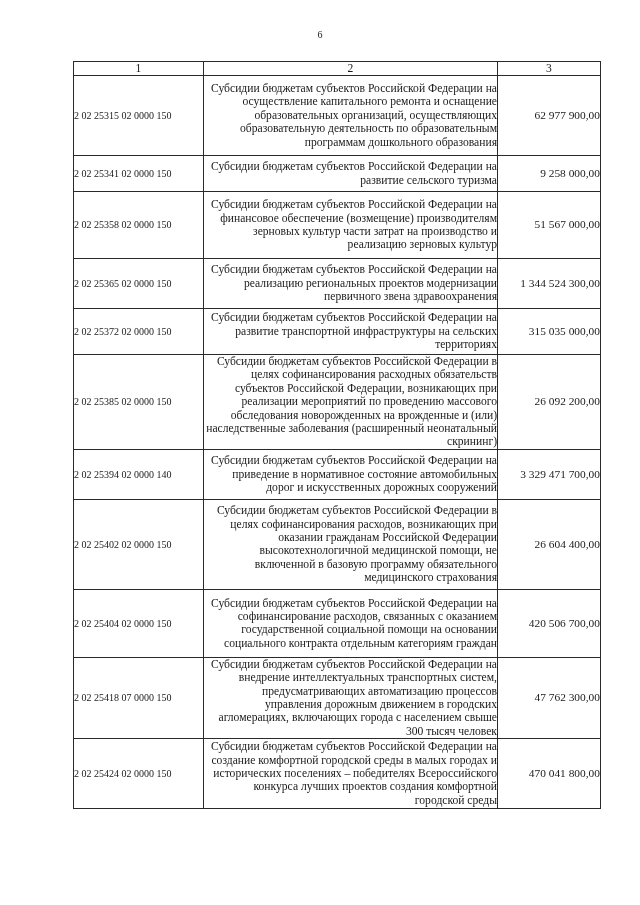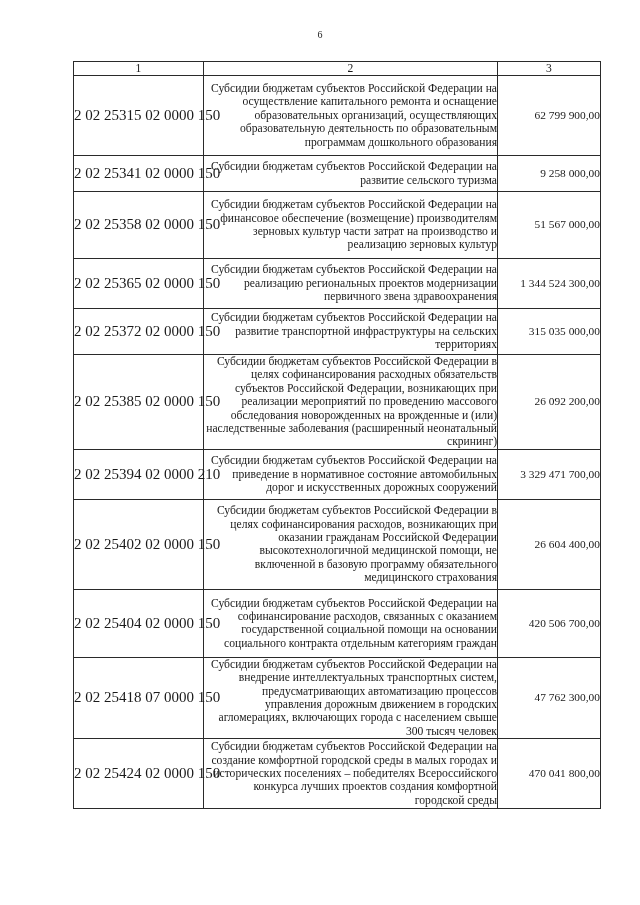--- a/index.html
+++ b/index.html
@@ -23,21 +23,21 @@
   table.budget td, table.budget th {
     border: 1.3px solid #2a2a2a;
     padding: 0;
     vertical-align: middle;
     font-weight: normal;
   }
   col.c1 { width: 130px; }
   col.c2 { width: 294px; }
   col.c3 { width: 103px; }
   thead th { height: 13px; text-align: center; font-size: 11.6px; line-height: 12px; }
-  td.code { text-align: left; white-space: nowrap; font-size: 15px; }
+  td.code { text-align: left; white-space: nowrap; font-size: 10px; }
   td.desc { text-align: right; padding: 2px 2px 1px 3px; }
   td.amount { text-align: right; padding-right: 1px; white-space: nowrap; font-size: 11.4px; }
 </style>
 </head>
 <body>
 
 <div class="page-number">6</div>
 
 <table class="budget">
   <colgroup>
@@ -49,21 +49,21 @@
     <tr>
       <th>1</th>
       <th>2</th>
       <th>3</th>
     </tr>
   </thead>
   <tbody id="rows">
   <tr style="height: 80px;">
     <td class="code">2 02 25315 02 0000 150</td>
     <td class="desc">Субсидии бюджетам субъектов Российской Федерации на осуществление капитального ремонта и оснащение образовательных организаций, осуществляющих образовательную деятельность по образовательным программам дошкольного образования</td>
-    <td class="amount">62 799 900,00</td>
+    <td class="amount">62 977 900,00</td>
   </tr>
 
   <tr style="height: 36px;">
     <td class="code">2 02 25341 02 0000 150</td>
     <td class="desc">Субсидии бюджетам субъектов Российской Федерации на развитие сельского туризма</td>
     <td class="amount">9 258 000,00</td>
   </tr>
 
 
   <tr style="height: 67px;">
@@ -84,21 +84,21 @@
     <td class="amount">315 035 000,00</td>
   </tr>
 
   <tr style="height: 83px;">
     <td class="code">2 02 25385 02 0000 150</td>
     <td class="desc">Субсидии бюджетам субъектов Российской Федерации в целях софинансирования расходных обязательств субъектов Российской Федерации, возникающих при реализации мероприятий по проведению массового обследования новорожденных на врожденные и (или) наследственные заболевания (расширенный неонатальный скрининг)</td>
     <td class="amount">26 092 200,00</td>
   </tr>
 
   <tr style="height: 50px;">
-    <td class="code">2 02 25394 02 0000 210</td>
+    <td class="code">2 02 25394 02 0000 140</td>
     <td class="desc">Субсидии бюджетам субъектов Российской Федерации на приведение в нормативное состояние автомобильных дорог и искусственных дорожных сооружений</td>
     <td class="amount">3 329 471 700,00</td>
   </tr>
 
   <tr style="height: 90px;">
     <td class="code">2 02 25402 02 0000 150</td>
     <td class="desc">Субсидии бюджетам субъектов Российской Федерации в целях софинансирования расходов, возникающих при оказании гражданам Российской Федерации высокотехнологичной медицинской помощи, не включенной в базовую программу обязательного медицинского страхования</td>
     <td class="amount">26 604 400,00</td>
   </tr>
 

